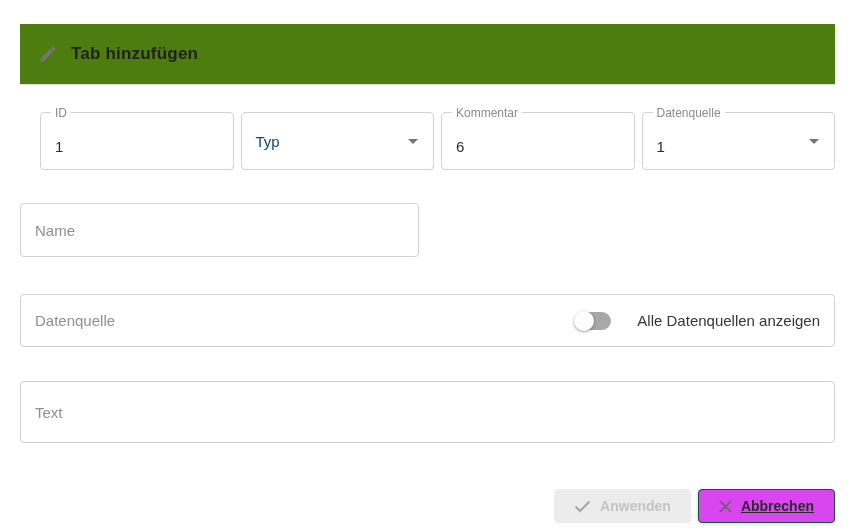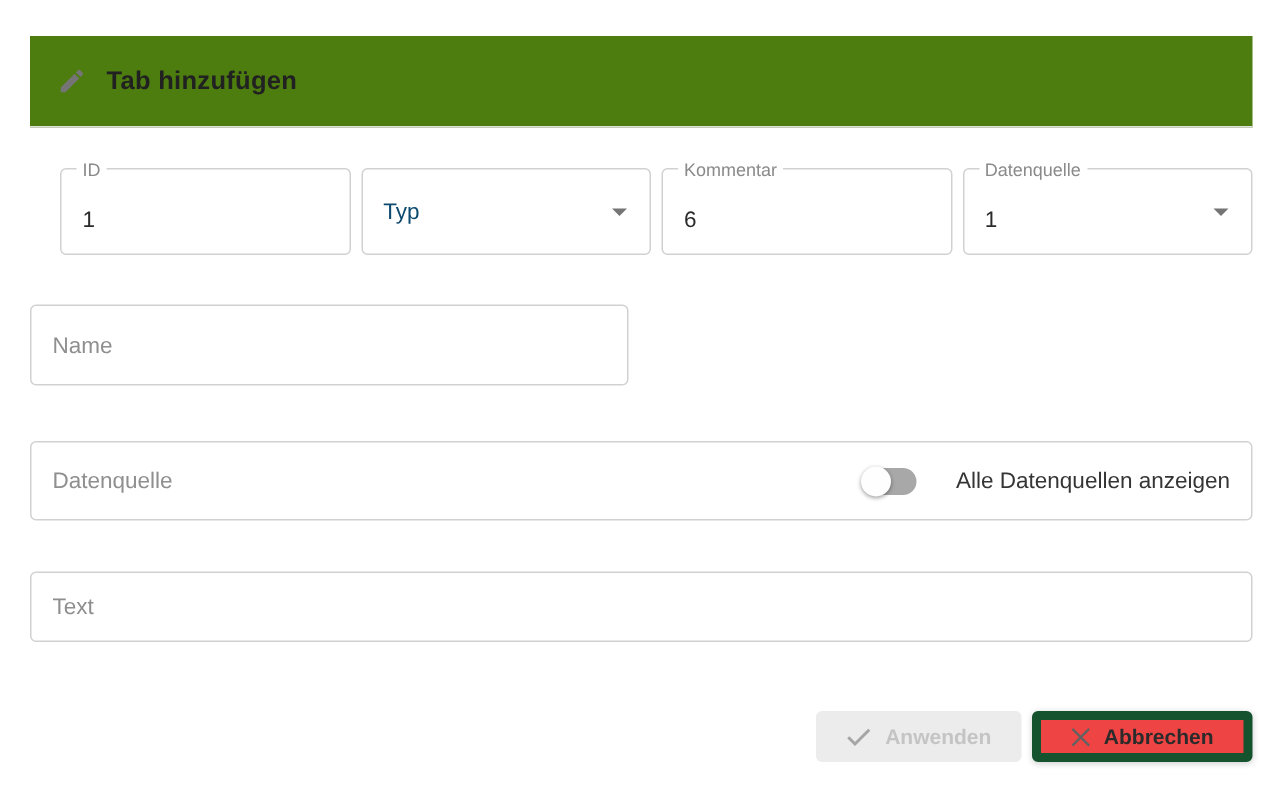--- a/index.html
+++ b/index.html
@@ -24,21 +24,21 @@
   .dialog-title {
     font-size: 17px; font-weight: 600; color: #212121;
     letter-spacing: 0.2px; margin: 0;
   }
   .edit-icon { flex: 0 0 auto; display: block; }
 
   
   .row-quad { display: grid; grid-template-columns: repeat(4, 1fr); gap: 7px; margin-top: 27px; height: 58px; padding-left: 20px; }
   .row-pair { display: grid; grid-template-columns: 1fr 1fr; gap: 17px; margin-top: 33px; height: 54px; }
   .row-datenquelle { margin-top: 37px; height: 53px; }
-  .row-text { margin-top: 34px; height: 47px; }
+  .row-text { margin-top: 34px; height: 62px; }
 
   
   .field {
     position: relative;
     border: 1px solid #d1d1d1;
     border-radius: 4px;
     background: #fff;
     display: flex; align-items: center;
     padding: 0 14px;
     height: 100%;
@@ -84,23 +84,24 @@
   
   .footer { margin-top: 46px; display: flex; justify-content: flex-end; gap: 7px; }
   .btn {
     height: 34px; border-radius: 4px; border: none;
     display: inline-flex; align-items: center; justify-content: center; gap: 9px;
     padding: 0 20px; font-family: inherit; font-size: 14px; font-weight: 600;
     cursor: pointer;
   }
   .btn-apply { background: #ececec; color: #c4c4c4; cursor: default; }
   .btn-cancel {
-    background: #ef4444; color: #2b2b2b;
-    border: 6px solid #14532d;
+    background: #d946ef; color: #2b2b2b;
+    border: 1px solid #14532d;
     box-shadow: 0 1px 4px rgba(0,0,0,0.18);
+    text-decoration: underline;
   }
   .btn svg { display: block; }
 </style>
 </head>
 <body>
 
 <div class="page">
 
   <header class="dialog-header">
     <svg class="edit-icon" width="20" height="20" viewBox="0 0 24 24" fill="#757575" aria-hidden="true">

